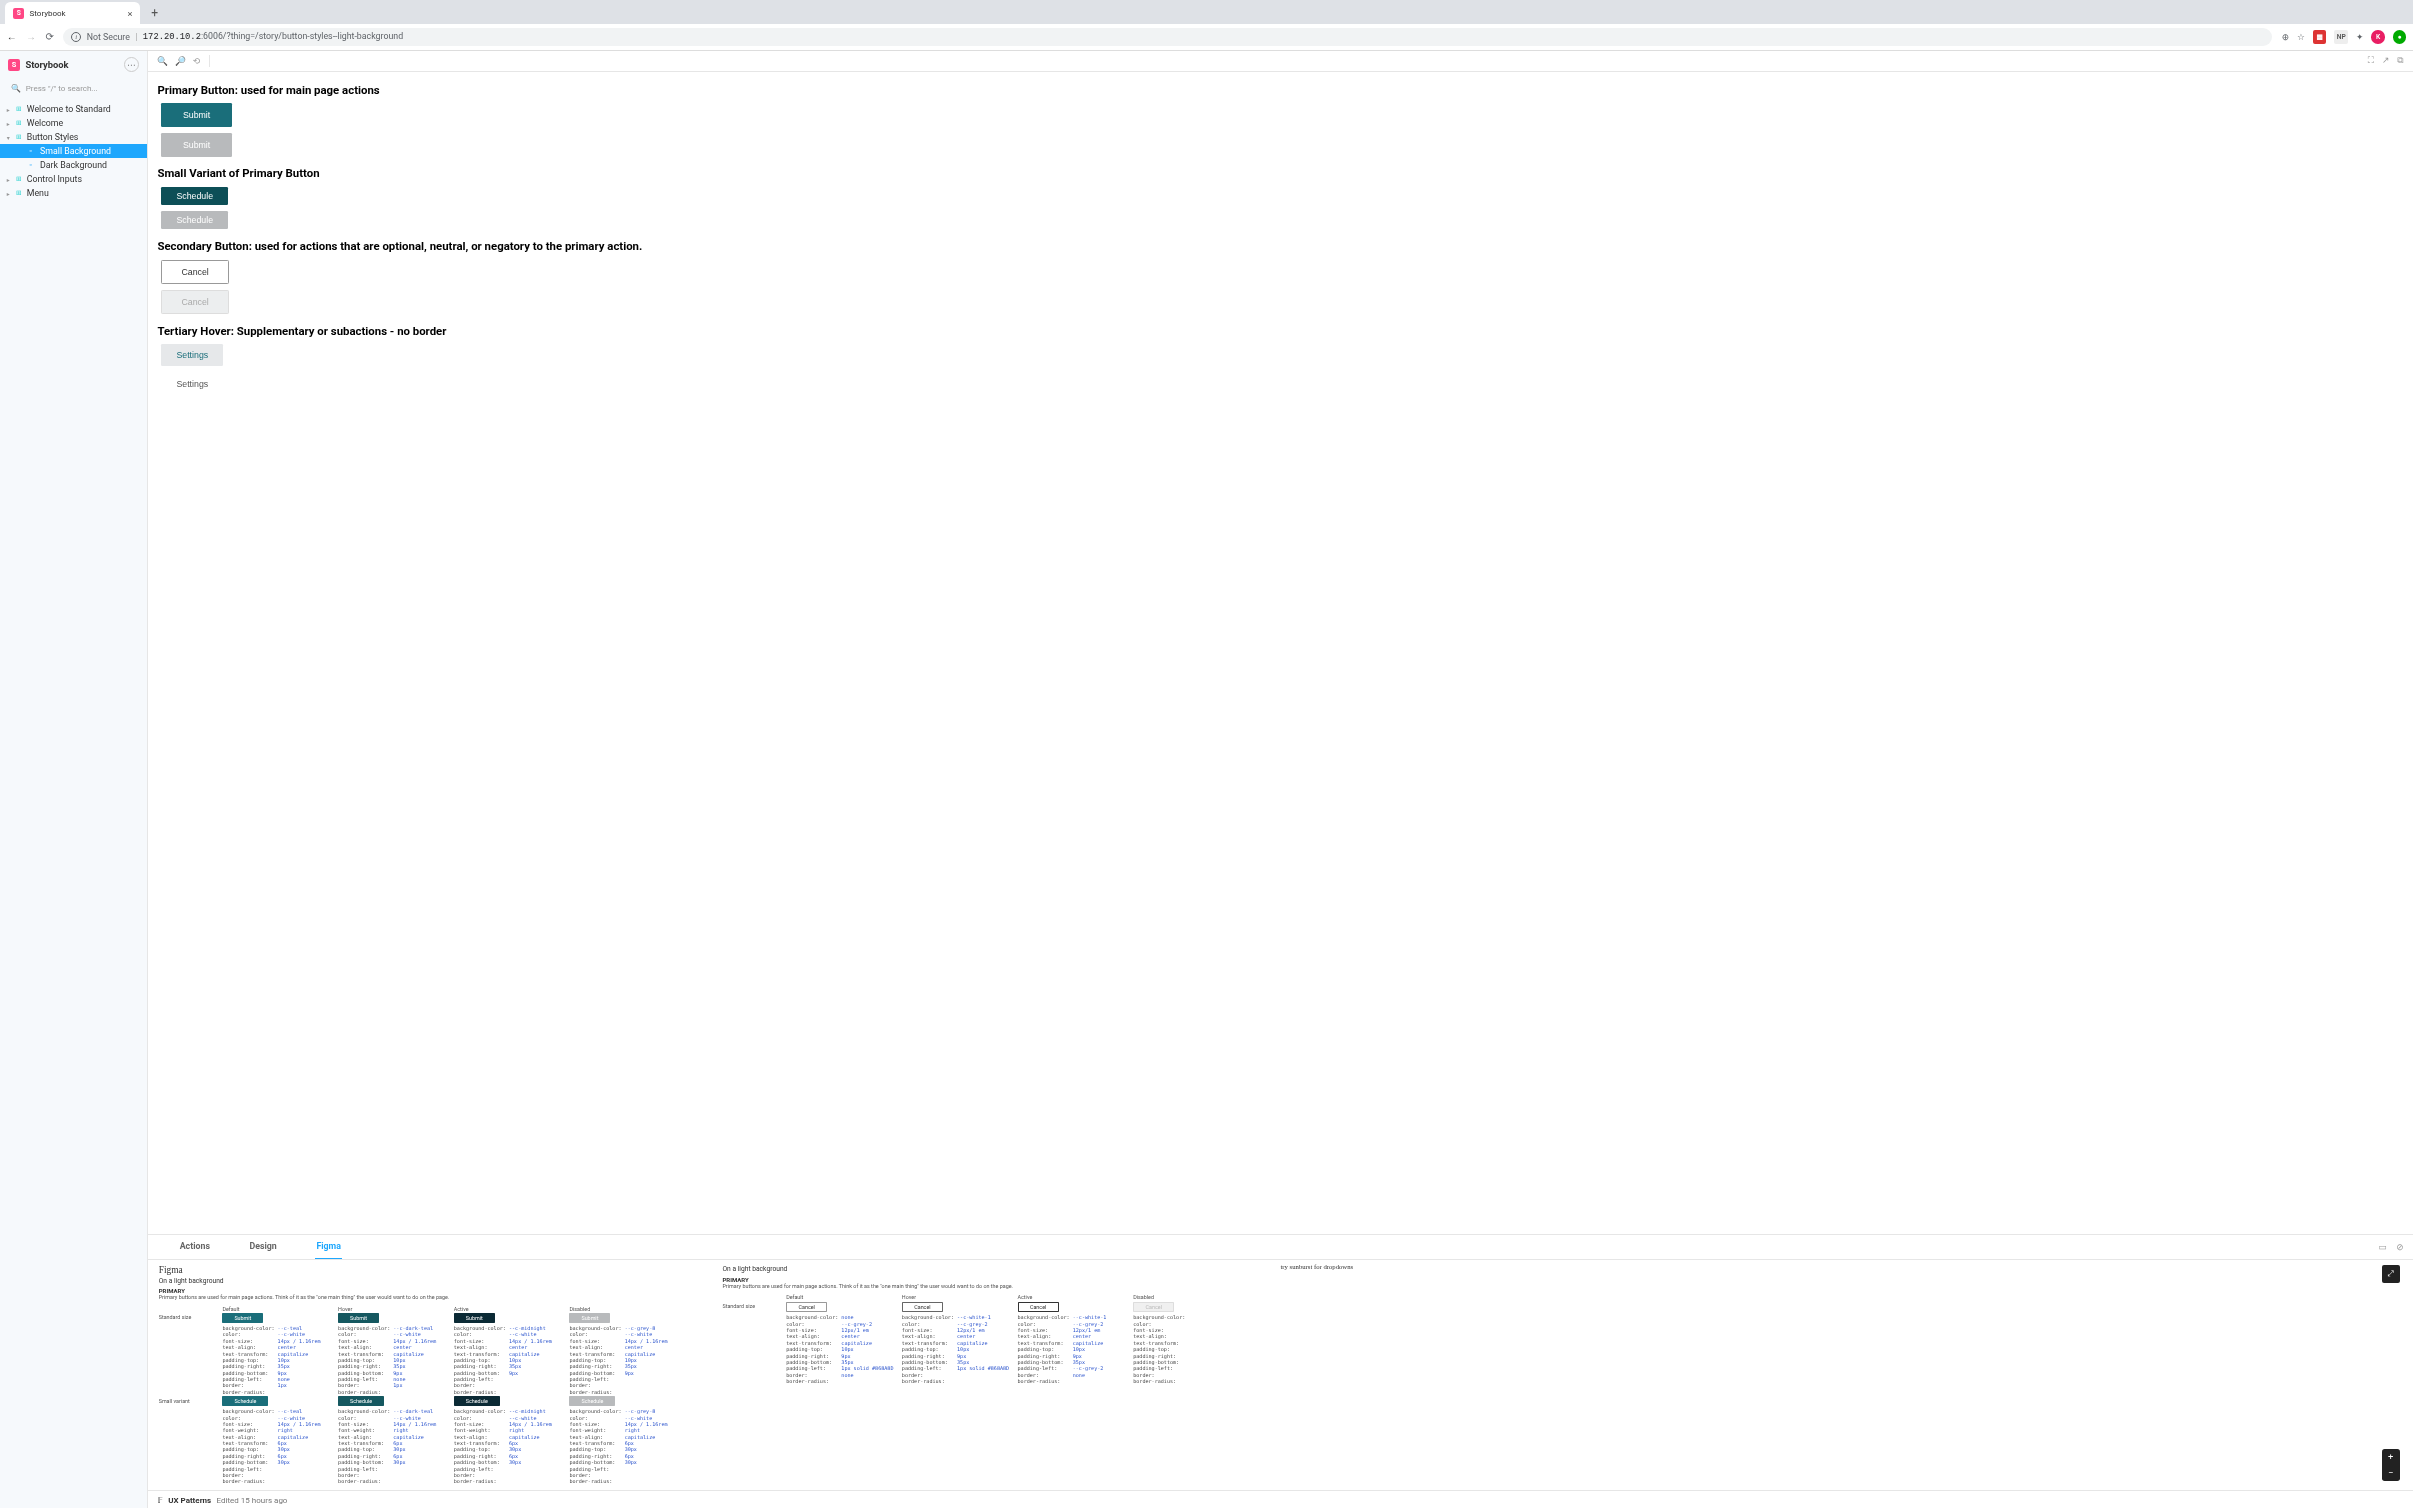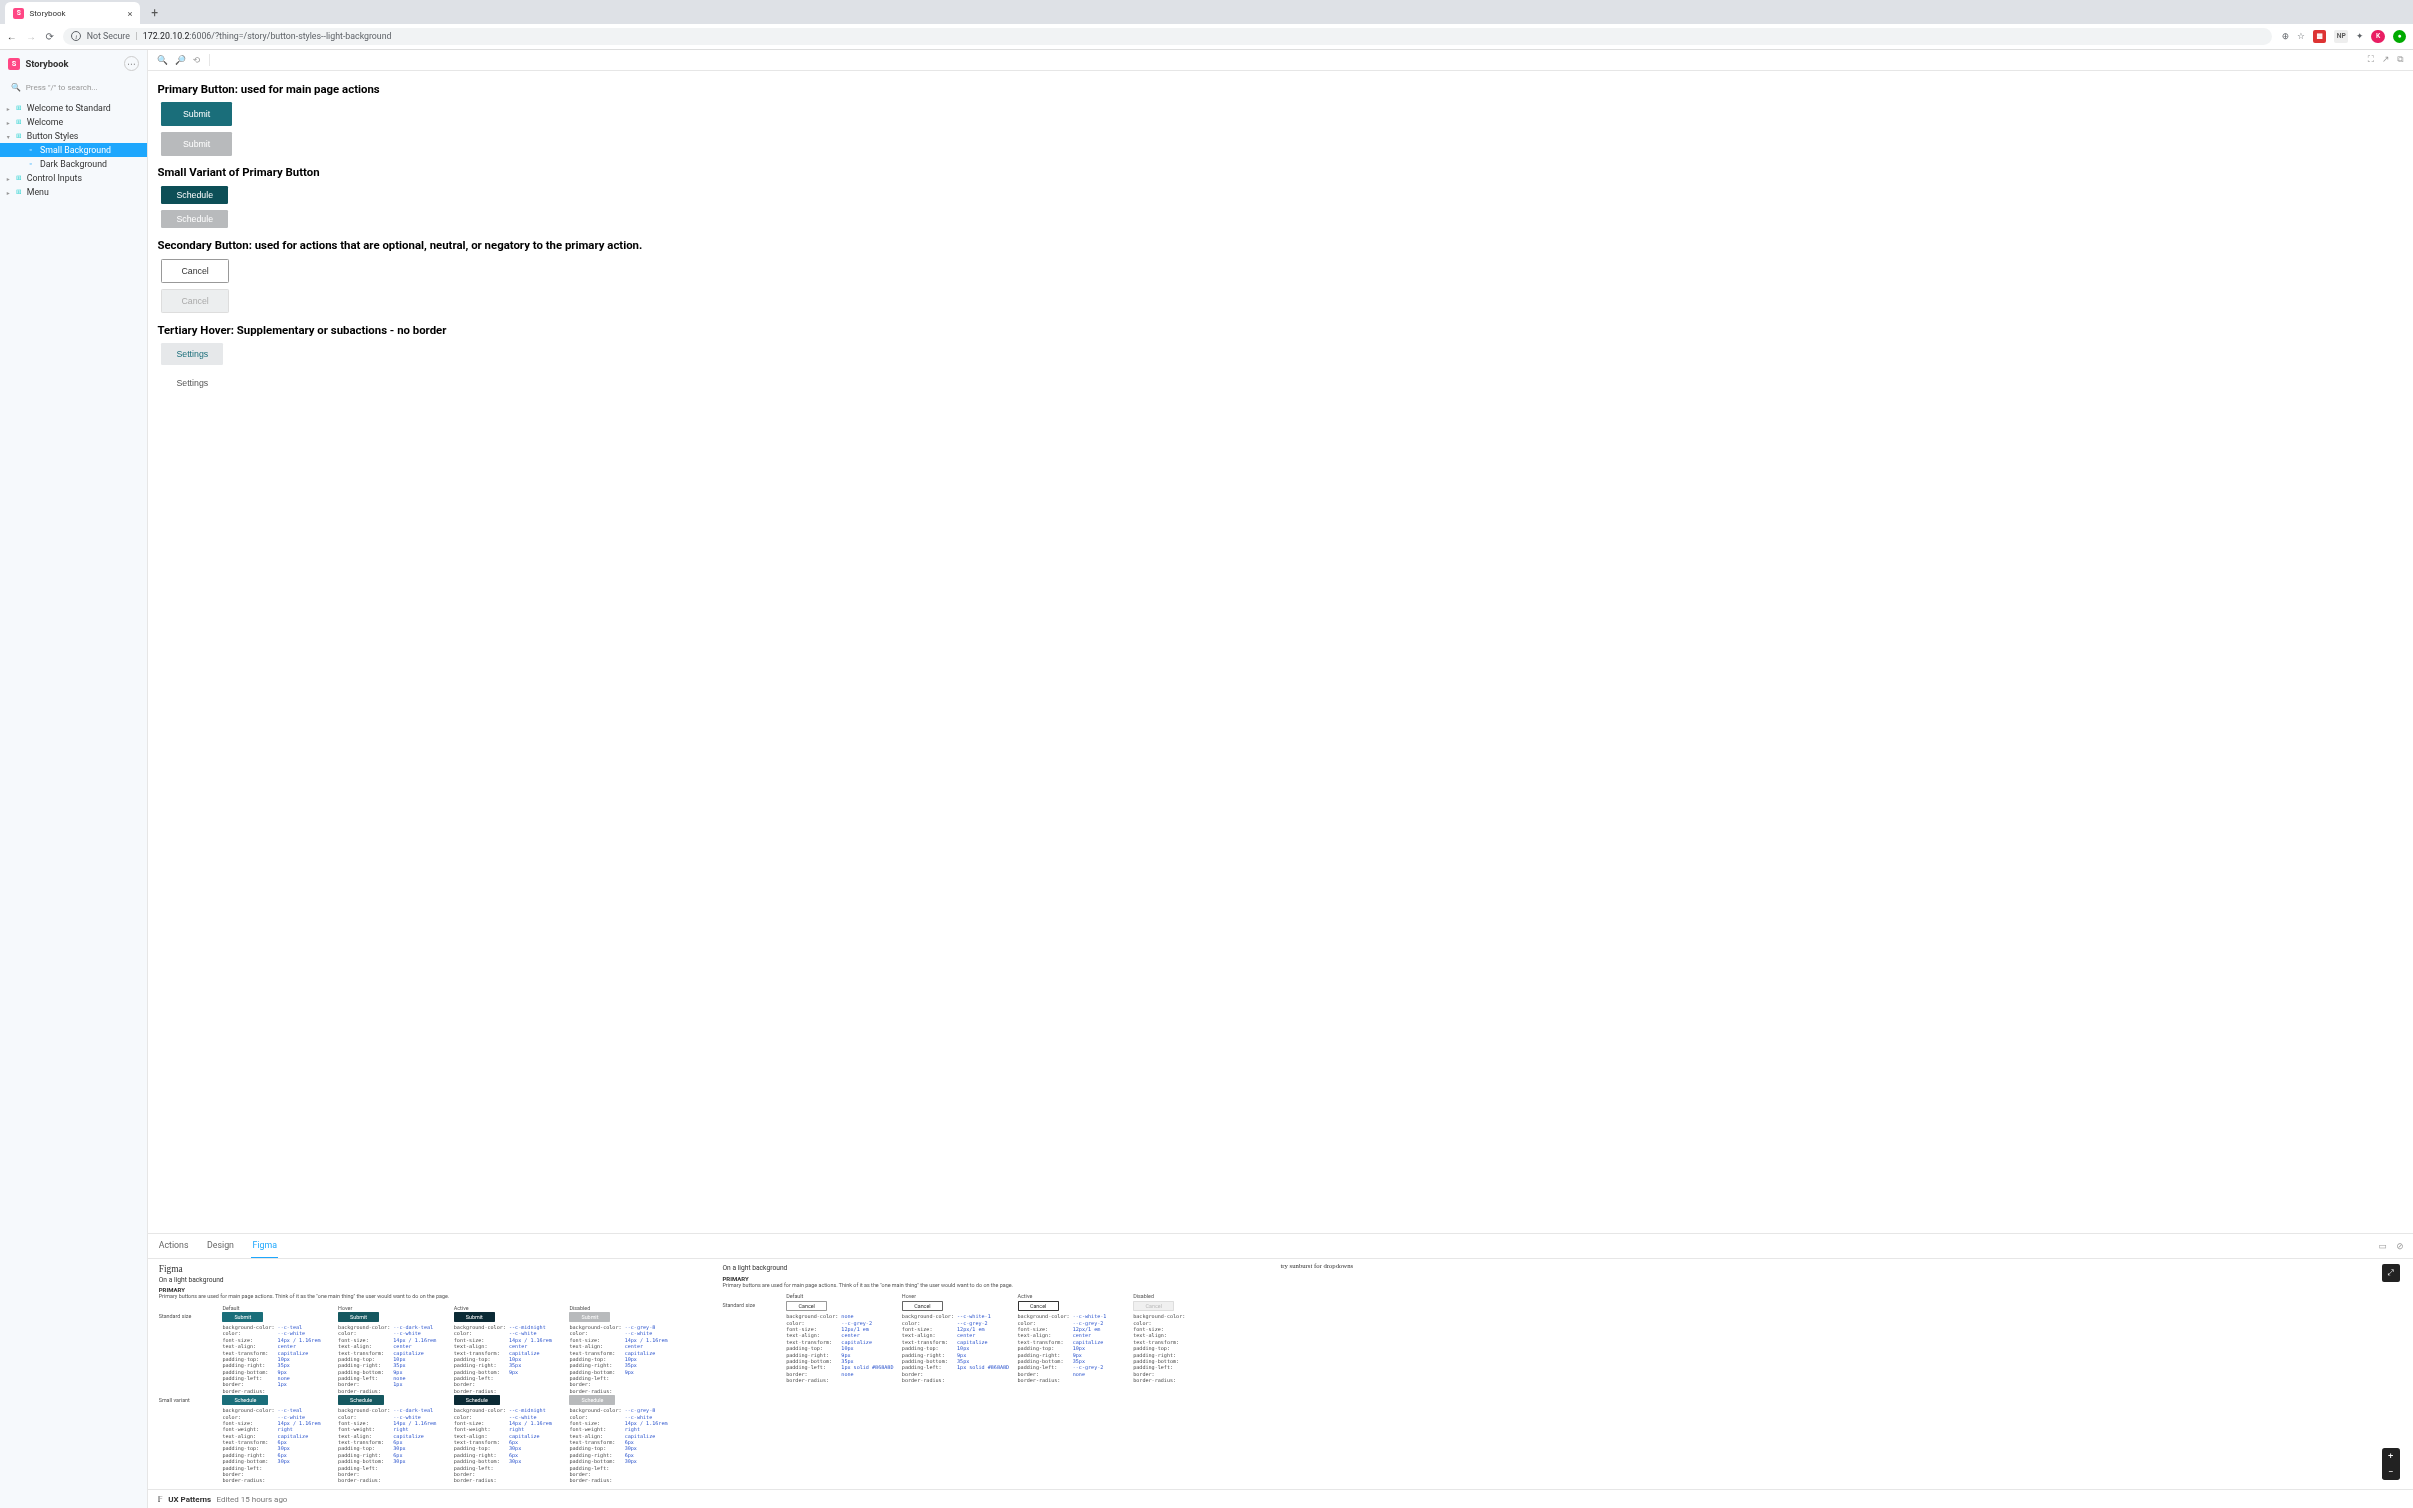--- a/index.html
+++ b/index.html
@@ -14,21 +14,21 @@
 .new-tab { font-size: 12px; color: #555; padding: 4px 5.4px; cursor:pointer;}
 .toolbar { background: #fff; display: flex; align-items: center; padding: 4px 6.7px; gap: 9.4px; border-bottom: 0.7px solid #ddd; }
 .nav-icons { display: flex; gap: 9.4px; color: #5f6368; }
 .nav-icons span { cursor: pointer; font-size:10px; }
 .nav-icons .back { color:#333; }
 .nav-icons .fwd { color:#bbb; }
 .url-bar { flex: 1; background: #f1f3f4; border-radius: 9.4px; padding: 3.4px 8px; display: flex; align-items: center; gap: 5.4px; font-size: 8.8px; color: #555; }
 .url-bar .info-icon { width:10px; height:10px; border:0.9px solid #5f6368; border-radius:50%; display:flex; align-items:center; justify-content:center; font-size:6.7px; color:#5f6368; font-family:serif; font-style:italic;}
 .url-bar .not-secure { color:#5f6368; }
 .url-bar .divider { color:#aaa; }
-.url-bar .host { color:#202124; }
+.url-bar .host { color:#202124;font-family:Liberation Mono, monospace; }
 .url-bar .path { color:#5f6368; }
 .ext-icons { display: flex; gap: 8px; align-items: center; color:#5f6368;}
 .ext-icons .badge { width:13.5px; height:13.5px; border-radius:2px; display:flex; align-items:center; justify-content:center; font-size:6.7px; font-weight:600; }
 .ext-icons .red { background:#d33; color:#fff; }
 .ext-icons .pink { background:#e91e63; color:#fff; border-radius:50%; }
 .ext-icons .green { background:#0a0; color:#fff; border-radius:50%; }
 
 
 .app { display: flex; height: calc(100vh - 48px); }
 
@@ -66,21 +66,21 @@
 .btn.primary.sm { background:#0d4f57; }
 .btn.primary.sm.disabled { background:#b8babc; }
 .btn.secondary { background:#fff; color:#333; border:0.7px solid #999; padding:6px 19px;}
 .btn.secondary.disabled { background:#eceeef; color:#aaa; border:0.7px solid #ddd; }
 .btn.tertiary { background:#e6e8ea; color:#1a6e7a; padding:6px 15px;}
 .btn.tertiary.plain { background:transparent; color:#555; }
 .row { margin-bottom:2.7px; }
 
 
 .addon-tabs { display:flex; align-items:center; border-top:0.7px solid #e6e6e6; border-bottom:0.7px solid #e6e6e6; padding: 0 9.4px; gap:16px; font-size:8.8px;}
-.addon-tab { padding:6.7px 1.3px; color:#666; cursor:pointer; border-bottom:1.3px solid transparent; font-weight:400;}
+.addon-tab { padding:6.7px 1.3px; color:#666; cursor:pointer; border-bottom:1.3px solid transparent; font-weight:700;margin-left:21px;}
 .addon-tab.active { color:#1ea7fd; border-bottom-color:#1ea7fd; }
 .addon-tabs .right { margin-left:auto; display:flex; gap:9.4px; color:#999;}
 
 
 .figma-panel { position:relative; background:#fff; font-size:6.7px; padding:2.7px; overflow:auto; }
 .figma-floating-btn { position:absolute; top:5.4px; right:13.5px; width:17.5px; height:17.5px; background:#222; color:#fff; border-radius:2px; display:flex; align-items:center; justify-content:center; font-size:8px;}
 .figma-content { display:flex; gap:40px; padding:2.7px 8px; min-width:1212px;}
 .figma-col { flex-shrink:0; }
 .figma-note { text-align:left; font-family: cursive; font-size:6.7px; color:#333; margin-bottom:1.3px; position:absolute; left:50%; top:2.7px;}
 .figma-heading { font-family: Georgia, serif; font-size:9.4px; color:#333; margin-bottom:1.3px; font-weight:500;}

